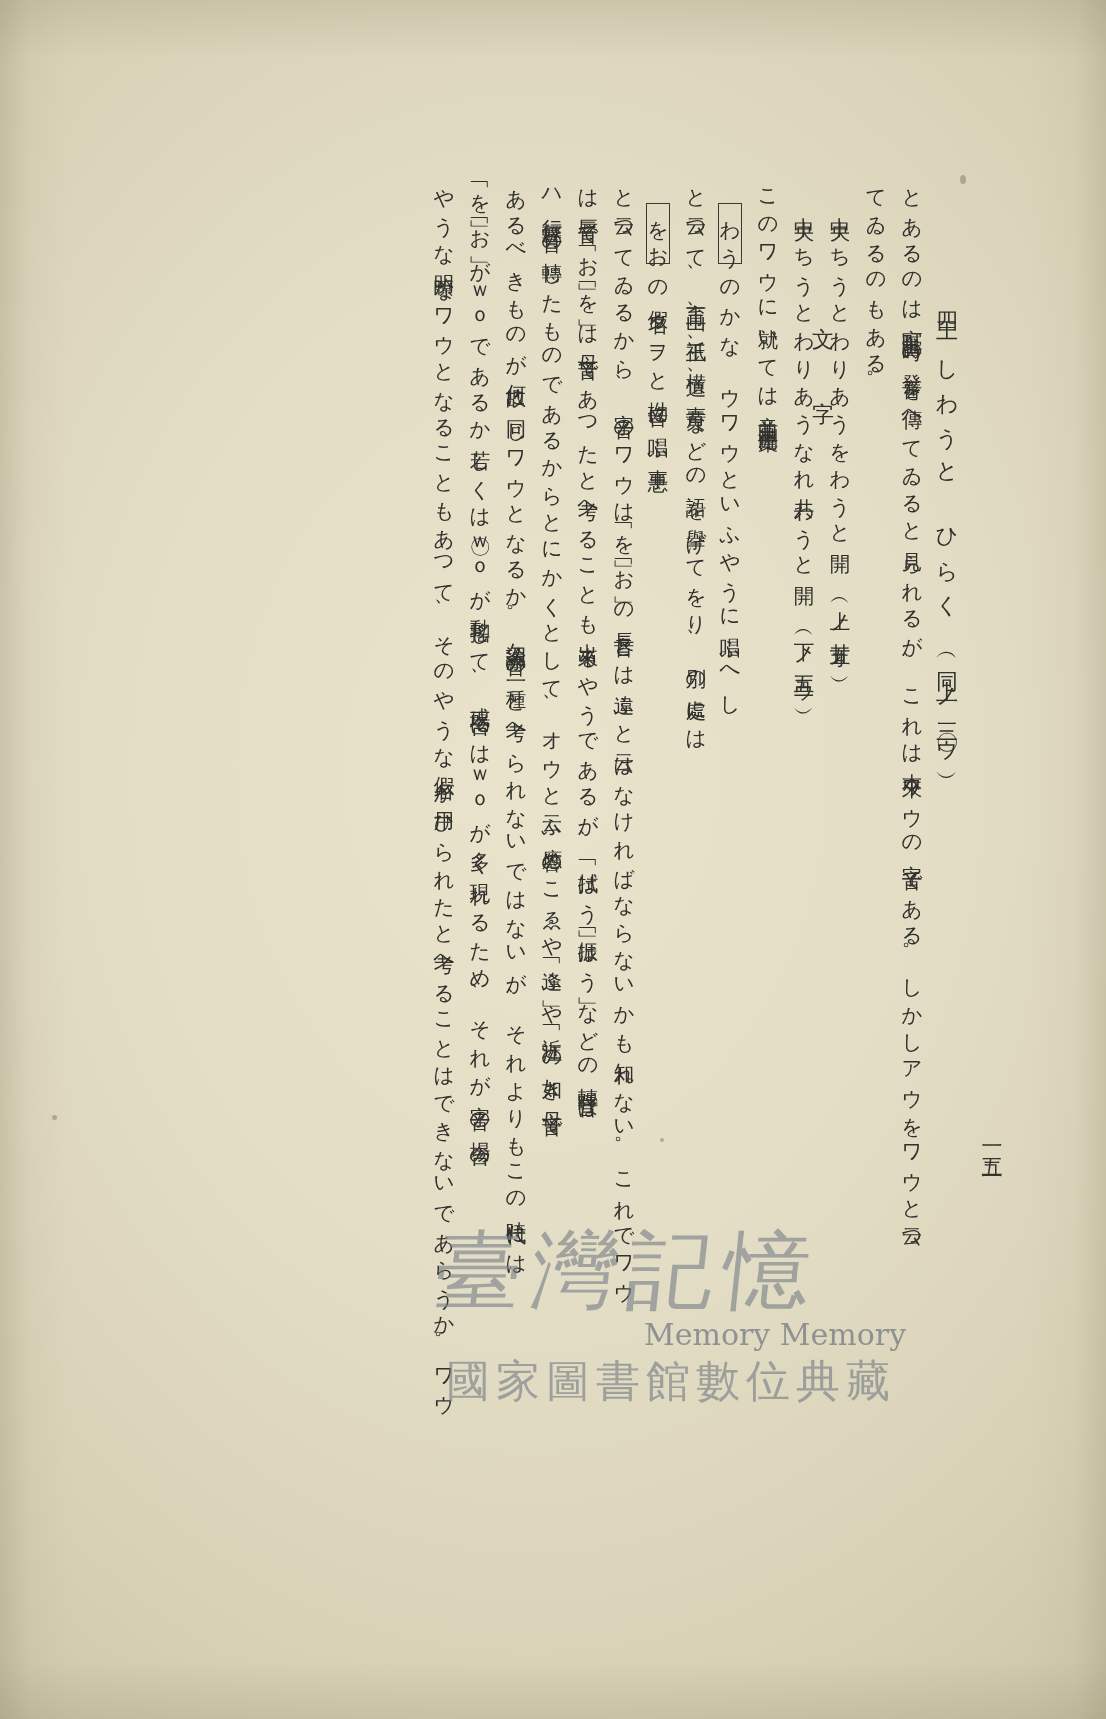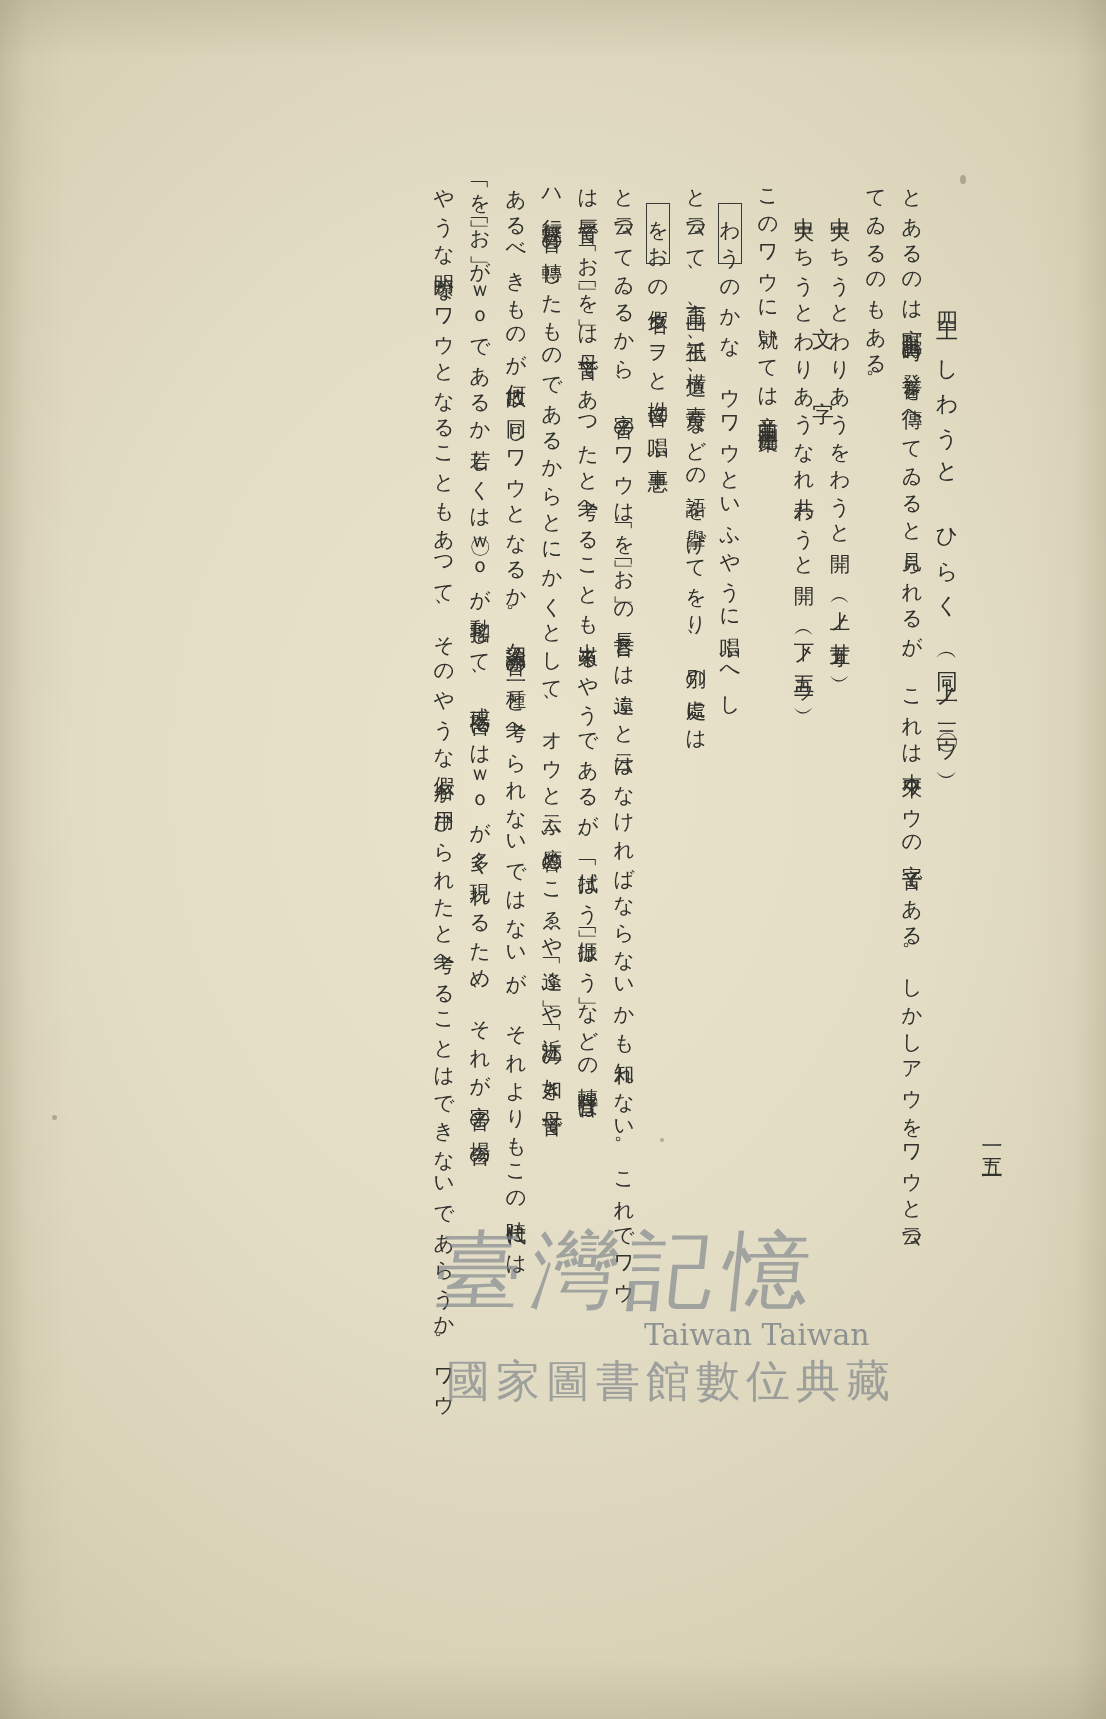--- a/index.html
+++ b/index.html
@@ -168,16 +168,16 @@
     <div class="col">と云つてゐるから、字音のワウは「を」「お」の長音とは違ふと云はなければならないかも知れない。これでワウ</div>
     <div class="col">は脣音で「お」「を」は母音であつたと考へることも出來るやうであるが、「拭はう」「振はう」などの轉呼音は</div>
     <div class="col">ハ行輕脣音の轉じたものであるからとにかくとして、オウと云ふ應答のこゑや「逢ふ」や「近江」の如き母音で</div>
     <div class="col">あるべきものが何故に同じワウとなるか。勿論添音の一種と考へられないではないが、それよりもこの時代には</div>
     <div class="col">「を」「お」がｗｏであるか若しくは〇ｗｏが動搖して、或場合にはｗｏが多く現れるため、それが字音の場合の</div>
     <div class="col">やうな明瞭なワウとなることもあつて、そのやうな假名が用ひられたと考へることはできないであらうか。ワウ</div>
   </div>
 
   <div id="watermark">
     <div id="wm-seal">臺灣記憶</div>
-    <div id="wm-en">Taiwan Taiwan</div>
+    <div id="wm-en">Memory Memory</div>
     <div id="wm-cn">國家圖書館數位典藏</div>
   </div>
 </div>
 
 </body></html>

